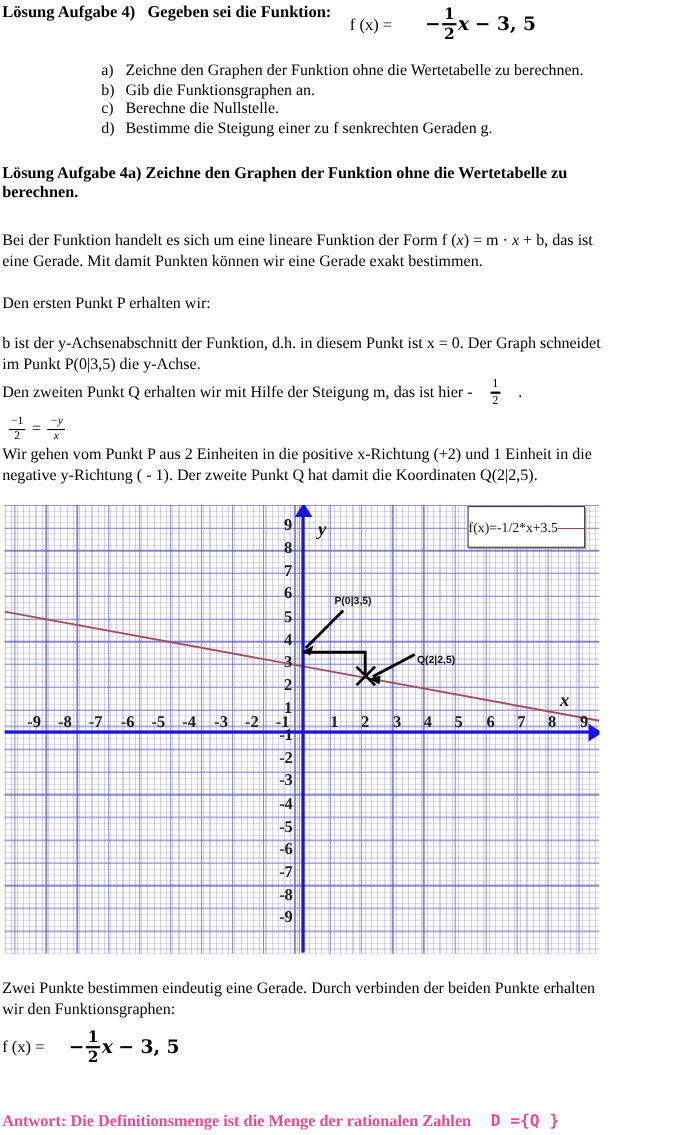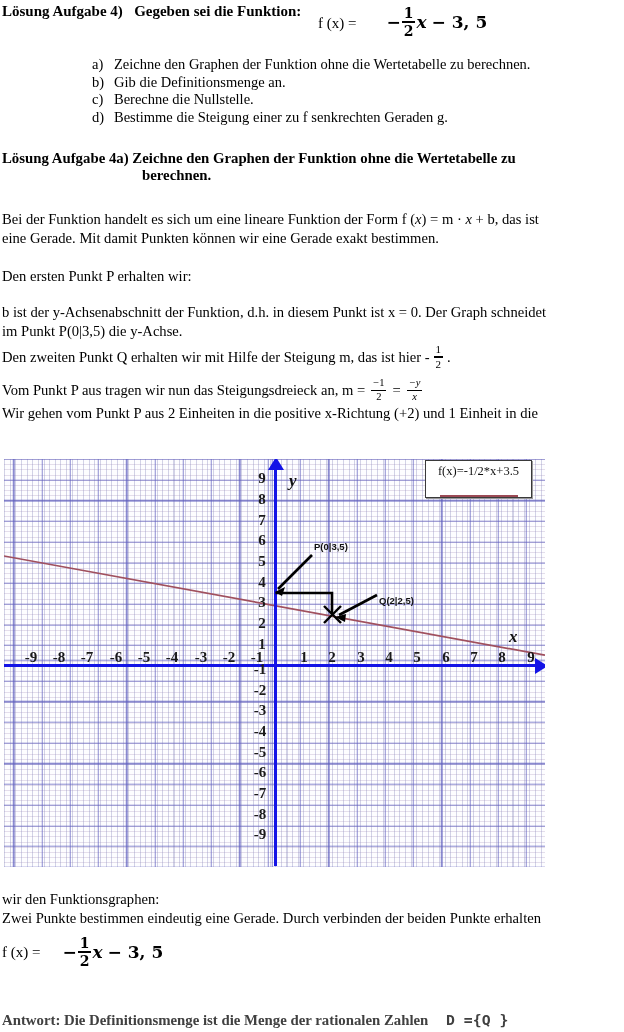--- a/index.html
+++ b/index.html
@@ -25,21 +25,21 @@
   .fx{font-size:15px;font-weight:normal;font-family:"Liberation Serif",serif;}
 
   
   .tasklist{position:absolute;left:92px;top:56px;width:520px;}
   .tasklist .row{display:flex;font-size:14.5px;line-height:17.5px;}
   .tasklist .mk{width:22px;flex:0 0 22px;}
 
   
   .subhead{position:absolute;left:2px;width:620px;font-weight:bold;font-size:14.8px;line-height:17px;}
   .subhead .lbl{display:inline-block;}
-  .subhead .ind{display:block;margin-left:140px;}
+  .subhead .ind{display:block;}
 
   
   .para{position:absolute;left:2px;width:620px;font-size:14.6px;line-height:19px;}
 
   
   .graph{
     position:absolute;left:4px;top:459px;width:541px;height:408px;
     background:#fdfdff;overflow:hidden;
   }
   .grid-minor,.grid-major{position:absolute;left:0;top:0;right:0;bottom:0;}
@@ -66,27 +66,27 @@
 
   .tick{position:absolute;font-family:"Liberation Serif",serif;font-weight:bold;font-size:15px;color:#1a1a1a;text-align:center;}
 
   .fnline{position:absolute;left:0;top:0;width:541px;height:408px;pointer-events:none;}
 
   .annot{position:absolute;font-family:"Liberation Sans",sans-serif;font-weight:bold;font-size:9.5px;color:#111;white-space:nowrap;}
 
   .legendbox{
     position:absolute;left:421px;top:1px;width:105px;height:36px;
     background:#fff;border:1.6px solid #3a3a3a;box-shadow:1px 1px 0 #999;
-    display:flex;flex-direction:column;align-items:center;justify-content:space-between;
+    display:flex;flex-direction:row;align-items:center;justify-content:center;
   }
   .legendbox .ltxt{font-family:"Liberation Serif",serif;font-size:12.5px;color:#111;margin-top:3px;}
   .legendbox .lline{width:78px;height:1.6px;background:#9b4a55;margin-top:3px;}
 
   
-  .ans{position:absolute;left:2px;width:620px;font-weight:bold;font-size:14.8px;color:#404040;line-height:17px;}
+  .ans{position:absolute;left:2px;width:620px;font-weight:bold;font-size:14.8px;color:#ec4899;line-height:17px;}
   .mono{font-family:"DejaVu Sans Mono",monospace;font-weight:bold;}
 </style>
 </head>
 <body>
 
 <div class="page">
 
   <div class="hdr">
     <div class="hdr-line">
       <span>Lösung Aufgabe 4)</span>&nbsp;&nbsp;
@@ -109,21 +109,21 @@
     </span>
   </div>
 
   <div class="tasklist">
     <div class="row">
       <span class="mk">a)</span>
       <span>Zeichne den Graphen der Funktion ohne die Wertetabelle zu berechnen.</span>
     </div>
     <div class="row">
       <span class="mk">b)</span>
-      <span>Gib die Definitionsmenge an.</span>
+      <span>Gib die Funktionsgraphen an.</span>
     </div>
     <div class="row">
       <span class="mk">c)</span>
       <span>Berechne die Nullstelle.</span>
     </div>
     <div class="row">
       <span class="mk">d)</span>
       <span>Bestimme die Steigung einer zu f senkrechten Geraden g.</span>
     </div>
   </div>
@@ -139,47 +139,47 @@
     <div>eine Gerade. Mit damit Punkten können wir eine Gerade exakt bestimmen.</div>
   </div>
 
   <div class="para" style="top:267px;">Den ersten Punkt P erhalten wir:</div>
 
   <div class="para" style="top:303px;">
     <div>b ist der y-Achsenabschnitt der Funktion, d.h. in diesem Punkt ist x = 0. Der Graph schneidet</div>
     <div>im Punkt P(0|3,5) die y-Achse.</div>
   </div>
 
-  <div class="para" style="top:344px;display:flex;align-items:center;">
+  <div class="para" style="top:344px;display:flex;align-items:center;gap:12px;">
     <span>Den zweiten Punkt Q erhalten wir mit Hilfe der Steigung m, das ist hier -</span>
     <span class="frac" style="font-family:'Liberation Serif',serif;margin:0 4px;">
       <span class="num" style="font-size:11px;">1</span>
       <span class="bar"></span>
       <span class="den" style="font-size:11px;">2</span>
     </span>
     <span>.</span>
   </div>
 
   <div class="para" style="top:378px;display:flex;align-items:center;">
-    <span>Vom Punkt P aus tragen wir nun das Steigungsdreieck an, m =</span>
     <span class="frac" style="font-family:'Liberation Serif',serif;margin:0 6px;">
       <span class="num" style="font-size:10.5px;">−1</span>
       <span class="bar" style="height:1px;"></span>
       <span class="den" style="font-size:10.5px;">2</span>
     </span>
     <span>=</span>
     <span class="frac" style="font-family:'Liberation Serif',serif;margin:0 6px;font-style:italic;">
       <span class="num" style="font-size:10.5px;">−y</span>
       <span class="bar" style="height:1px;"></span>
       <span class="den" style="font-size:10.5px;">x</span>
     </span>
   </div>
 
   <div class="para" style="top:404px;">
     <div>Wir gehen vom Punkt P aus 2 Einheiten in die positive x-Richtung (+2) und 1 Einheit in die</div>
+    <div>negative y-Richtung  ( - 1). Der zweite Punkt Q hat damit die Koordinaten Q(2|2,5).</div>
   </div>
 
   <div class="graph">
     <div class="grid-minor"></div>
     <div class="grid-major"></div>
 
     <svg class="fnline" viewBox="0 0 541 408" preserveAspectRatio="none">
 
       <line x1="0" y1="97" x2="541" y2="196.2" stroke="#a0505e" stroke-width="1.7"></line>
     </svg>
@@ -238,32 +238,32 @@
       <line x1="320" y1="147" x2="337" y2="164" stroke="#000" stroke-width="2.4"></line>
       <line x1="337" y1="147" x2="320" y2="164" stroke="#000" stroke-width="2.4"></line>
 
       <line x1="308" y1="96" x2="274" y2="130" stroke="#000" stroke-width="2.6"></line>
       <polygon points="271,133 281,128 278,137" fill="#000"></polygon>
 
       <line x1="373" y1="136" x2="335" y2="156" stroke="#000" stroke-width="2.6"></line>
       <polygon points="331,158 342,155 341,163" fill="#000"></polygon>
     </svg>
 
-    <div class="annot" style="left:300px;top:82px;margin-left:10px;">P(0|3,5)</div>
+    <div class="annot" style="left:300px;top:82px;">P(0|3,5)</div>
     <div class="annot" style="left:375px;top:136px;">Q(2|2,5)</div>
 
     <div class="legendbox">
       <span class="ltxt">f(x)=-1/2*x+3.5</span>
       <span class="lline"></span>
     </div>
   </div>
 
   <div class="para" style="top:890px;">
+    <div>Zwei Punkte bestimmen eindeutig eine Gerade. Durch verbinden der beiden Punkte erhalten</div>
     <div>wir den Funktionsgraphen:</div>
-    <div>Zwei Punkte bestimmen eindeutig eine Gerade. Durch verbinden der beiden Punkte erhalten</div>
   </div>
 
   <div style="position:absolute;left:2px;top:936px;display:flex;align-items:center;">
     <span class="fx">f (x) =</span>
     <span style="display:inline-block;width:22px;"></span>
     <span class="math" style="font-size:17px;">
       <span>−</span>
       <span class="frac">
         <span class="num">1</span>
         <span class="bar"></span>

